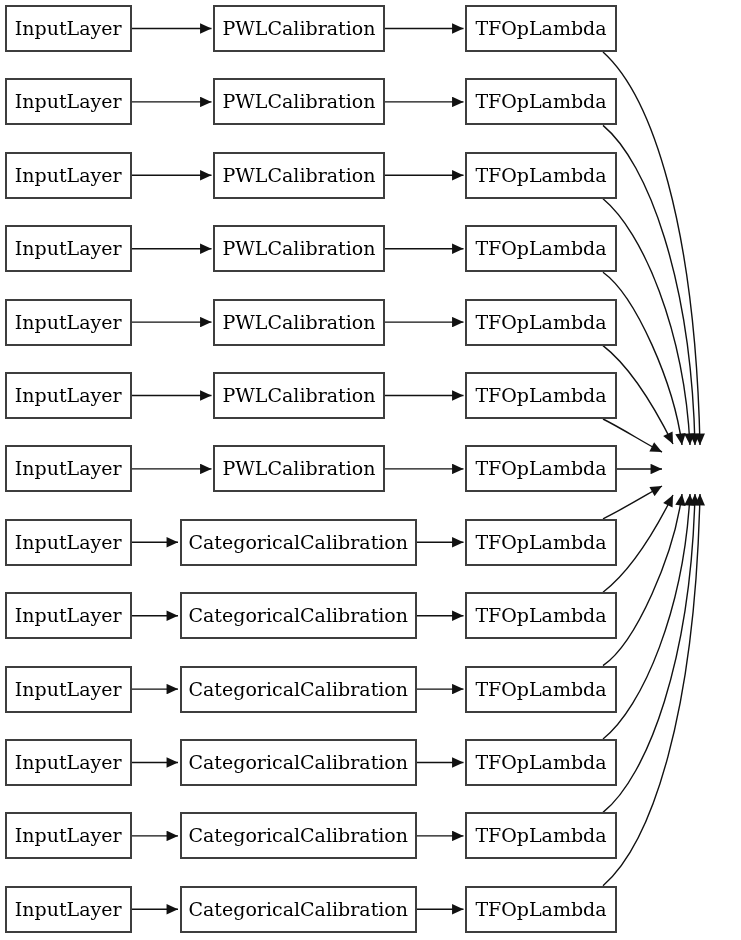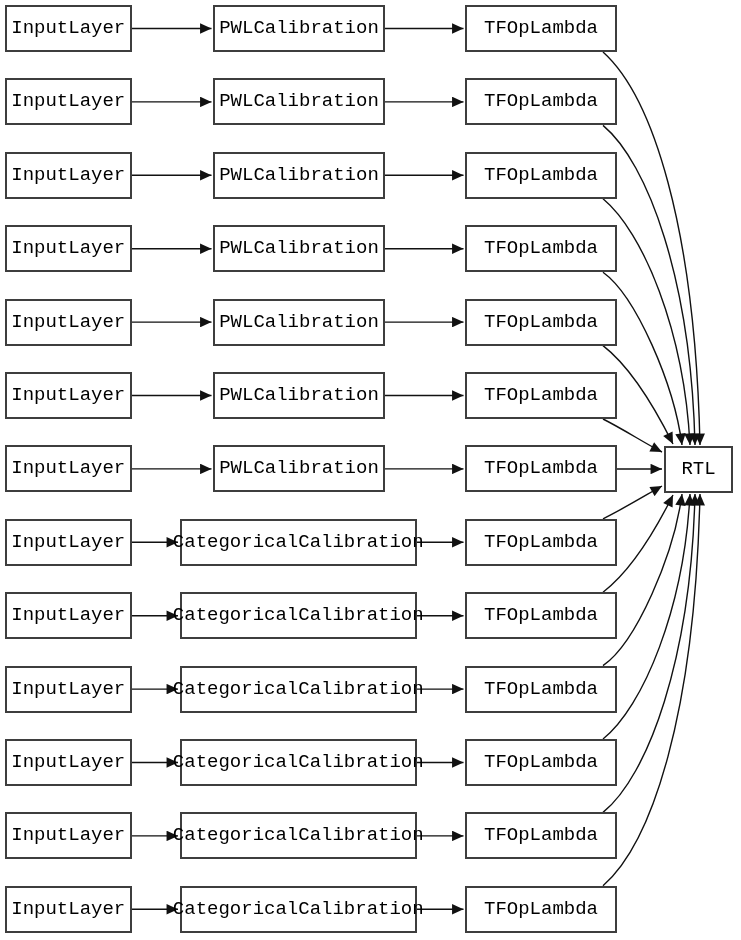--- a/index.html
+++ b/index.html
@@ -12,21 +12,20 @@
   #canvas{position:absolute;left:0;top:0;width:741px;height:940px;}
   #edges{position:absolute;left:0;top:0;pointer-events:none;}
   .node{
     position:absolute;
     box-sizing:border-box;
     background:var(--node-fill,#ffffff);
     border:2px solid var(--node-border,#3e3e3e);
     display:flex;align-items:center;justify-content:center;
     font-size:19px;line-height:1;color:var(--text,#000000);
     white-space:nowrap;
-    font-family:Liberation Mono, monospace;
   }
   .node span{display:block;}
 </style>
 </head>
 <body style="--bg: #ffffff; --node-fill: #ffffff; --node-border: #3e3e3e; --text: #000000;">
 
 <div id="canvas">
   <svg id="edges" width="741" height="940" viewBox="0 0 741 940">
     <defs>
       <marker id="ah" viewBox="0 0 12 11" refX="12" refY="5.5" markerWidth="13.5" markerHeight="10.5" markerUnits="userSpaceOnUse" orient="auto">
@@ -227,16 +226,13 @@
     </div>
     <div class="node" style="left: 179.5px; top: 885.8px; width: 237.5px; height: 47px;">
       <span>CategoricalCalibration</span>
     </div>
     <div class="node" style="left: 465px; top: 885.8px; width: 152px; height: 47px;">
       <span>TFOpLambda</span>
     </div>
   </div>
 </div>
 
-  <div class="node" id="rtl-node" style="left:664px;top:446px;width:69px;height:47px;">
-    <span>RTL</span>
-  </div>
 </div>
 
 </body></html>

